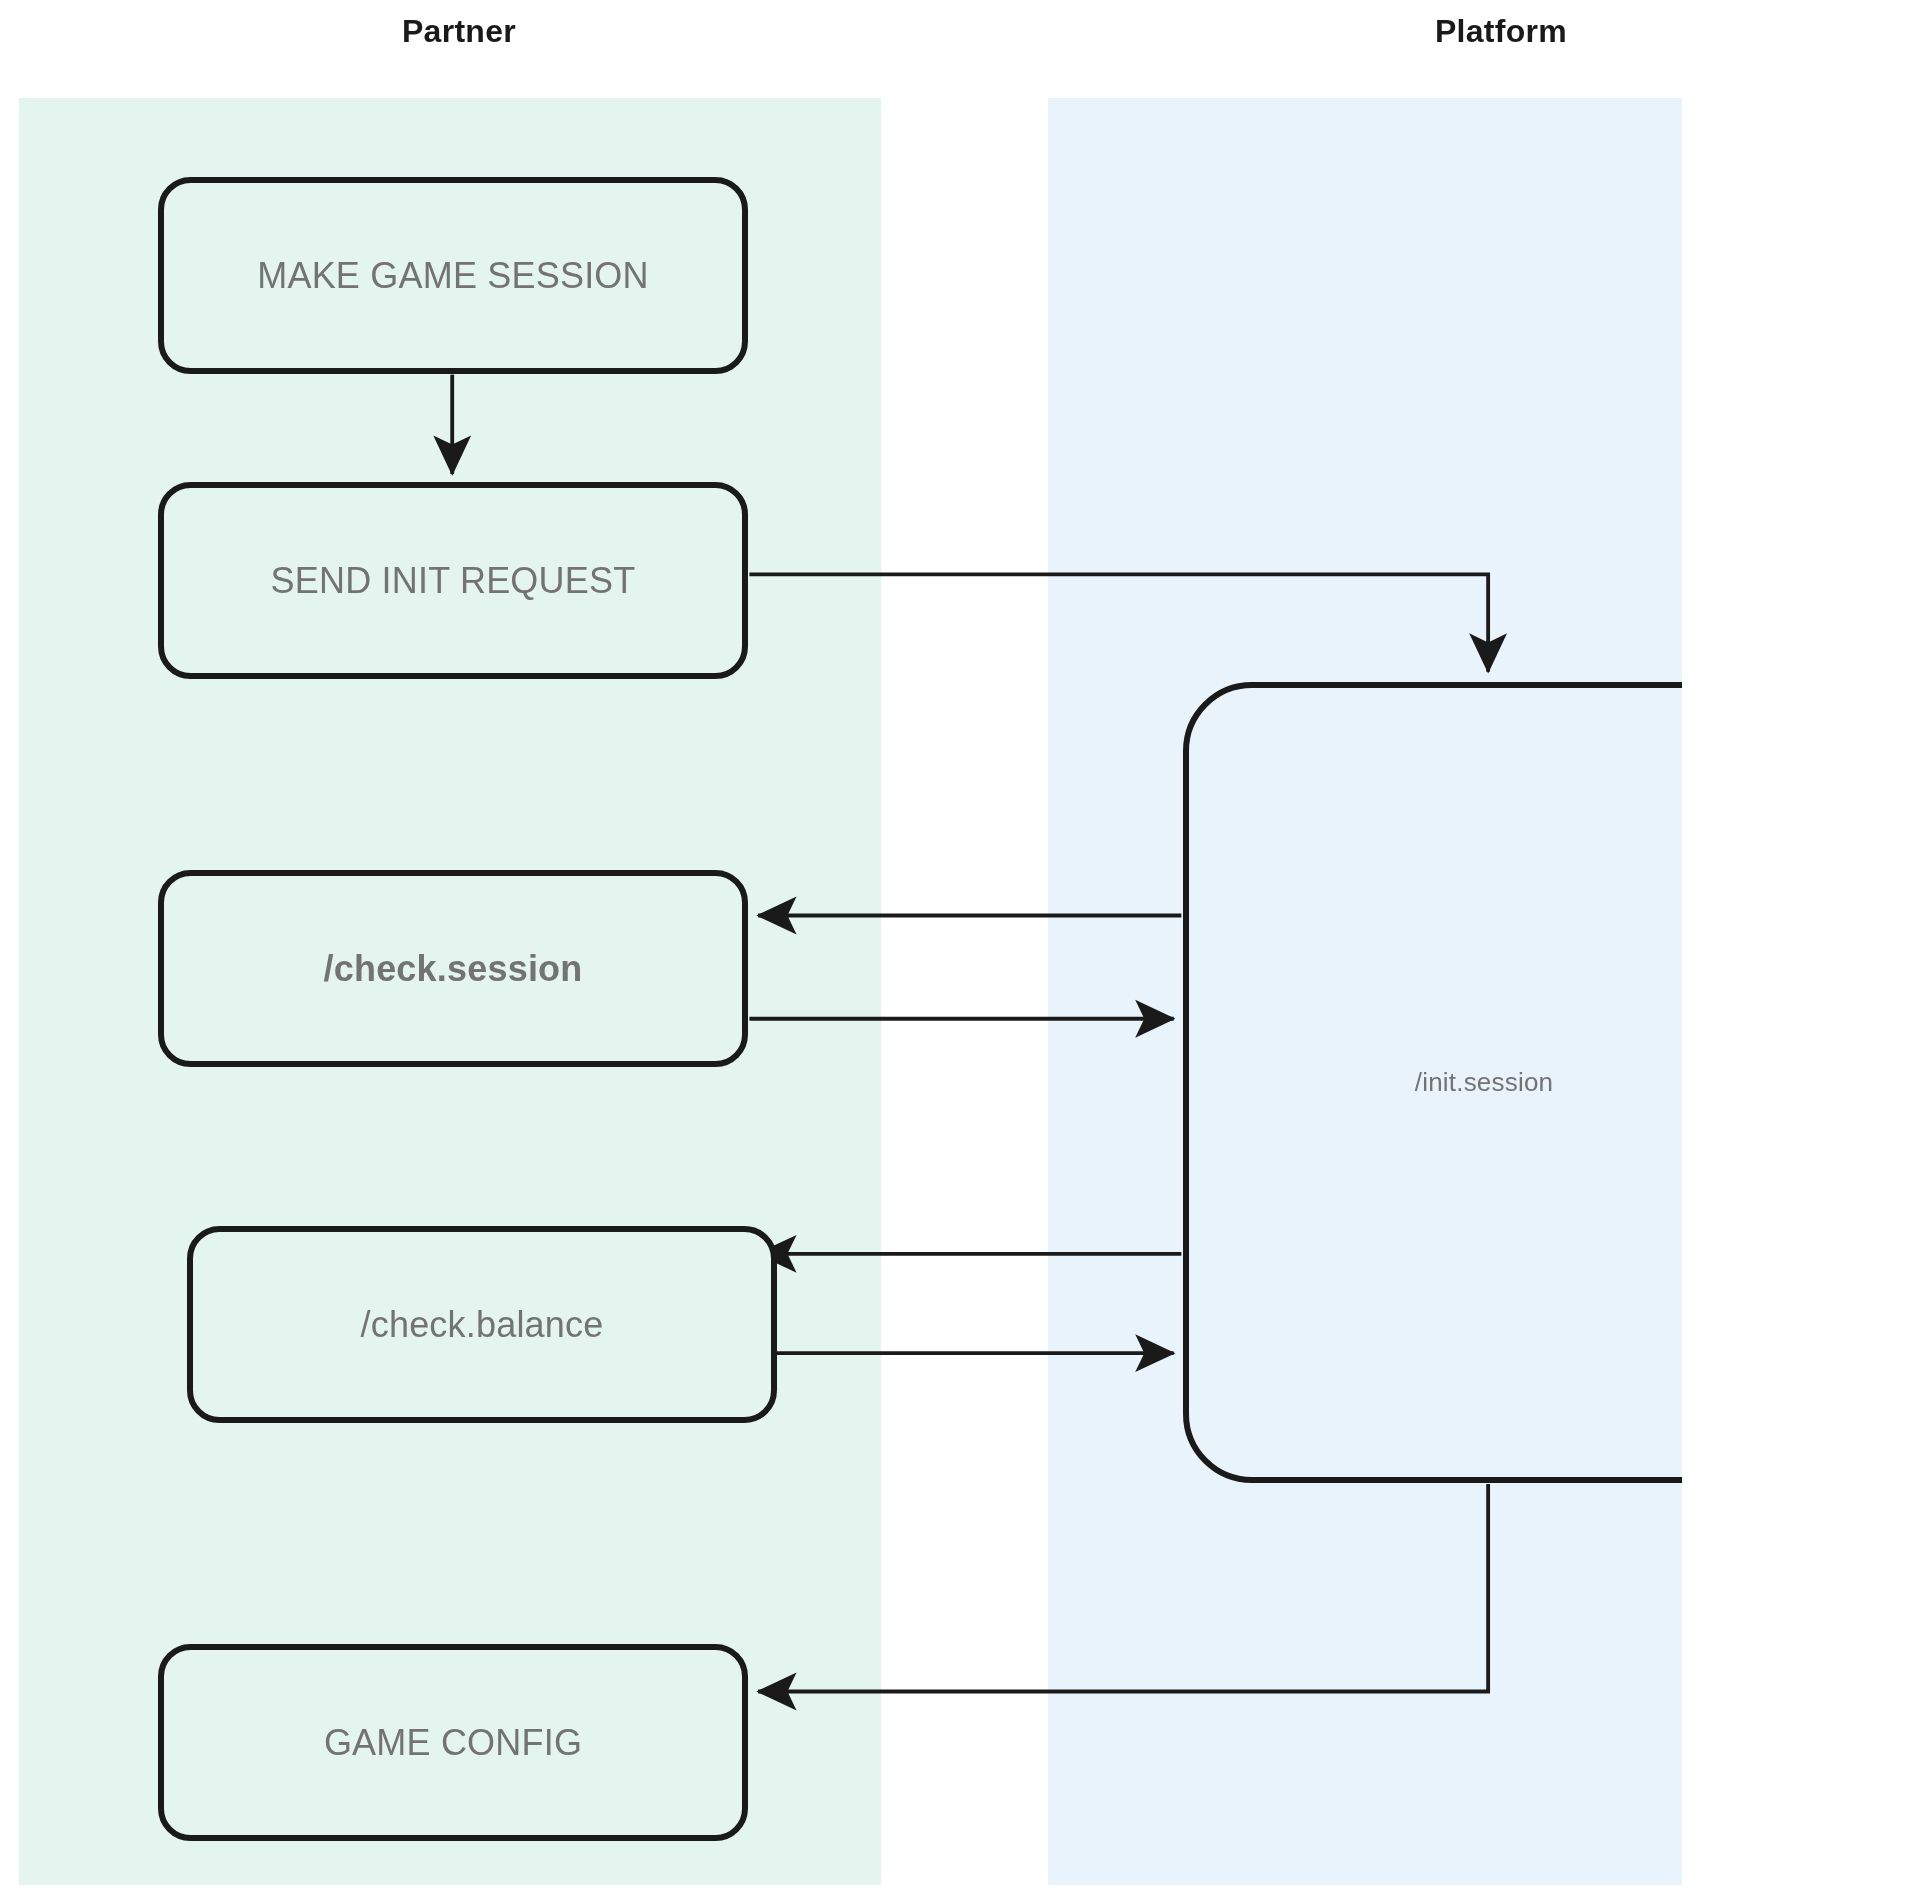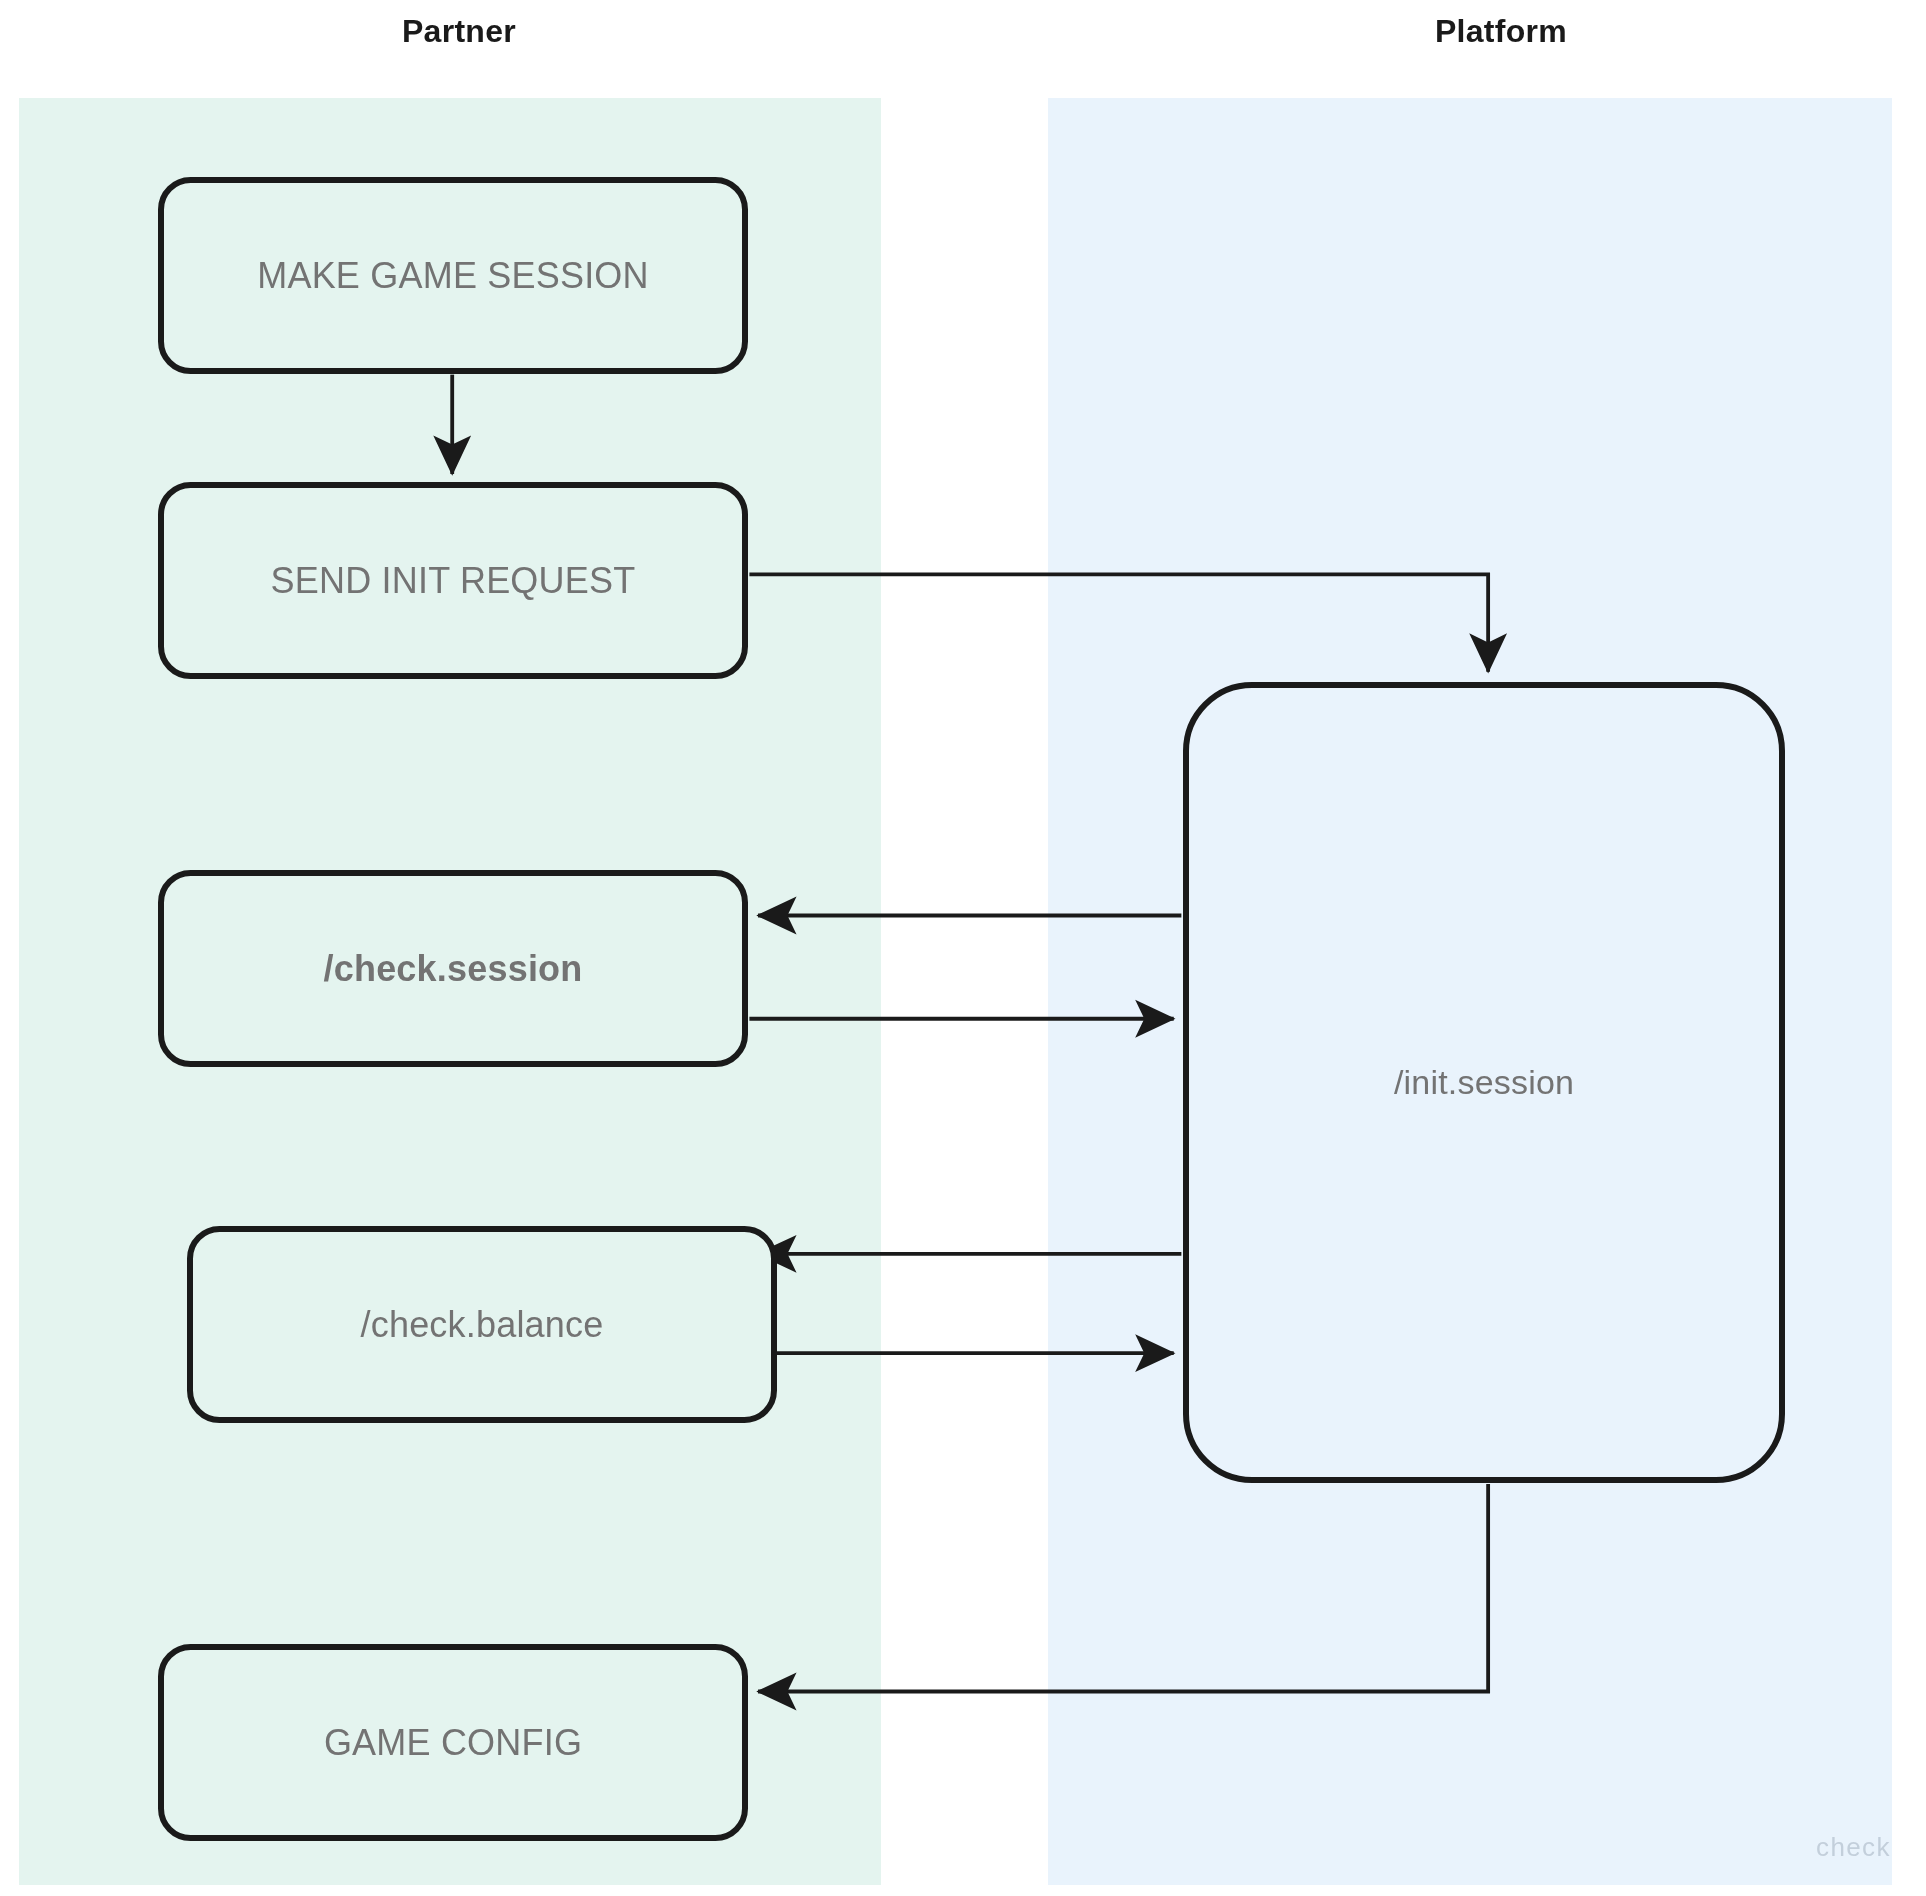--- a/index.html
+++ b/index.html
@@ -5,21 +5,21 @@
   html, body {
     margin: 0;
     padding: 0;
     background: #ffffff;
   }
   body {
     font-family: "Liberation Sans", sans-serif;
   }
   #canvas {
     position: relative;
-    width: 1892px;
+    width: 1682px;
     height: 1896px;
     background: #ffffff;
     overflow: hidden;
   }
   .lane {
     position: absolute;
     top: 98px;
     height: 1787px;
   }
   #lane-partner {
@@ -76,21 +76,21 @@
   #node-check-balance     { top: 1226px; margin-left: 29px; }
   #node-game-config       { top: 1644px; }
 
   #node-init-session {
     left: 1183px;
     top: 682px;
     width: 602px;
     height: 801px;
     background: #e9f3fc;
     border-radius: 69px;
-    font-size: 34px;
+    font-size: 26px;
   }
 
   #edges {
     position: absolute;
     left: 0;
     top: 0;
     width: 1926px;
     height: 1896px;
     pointer-events: none;
   }

